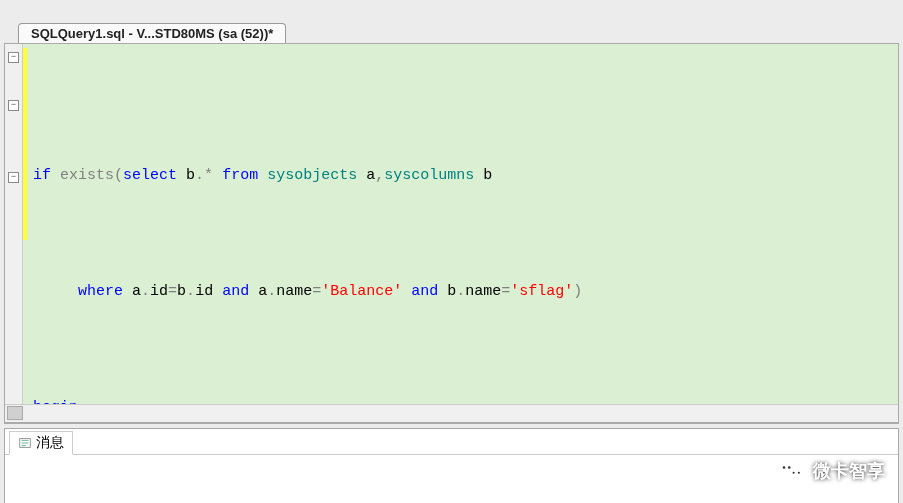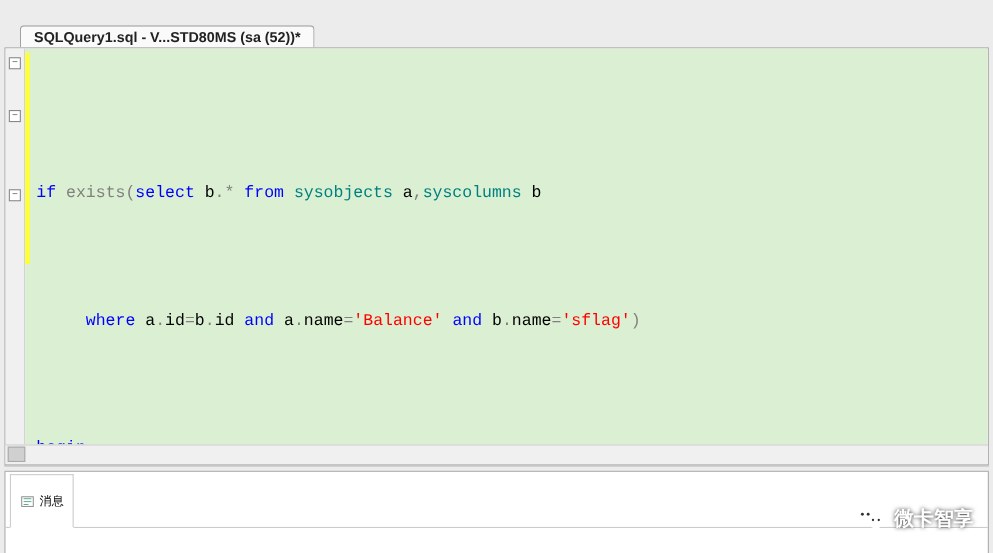--- a/index.html
+++ b/index.html
@@ -117,27 +117,27 @@
     }
     .result-tab-bar {
       display: flex;
       border-bottom: 1px solid #ccc;
       padding: 2px 4px 0 4px;
     }
     .result-tab {
       display: flex;
       align-items: center;
       gap: 4px;
-      padding: 16px 8px;
+      padding: 2px 8px;
       background: #fff;
       border: 1px solid #ccc;
       border-bottom: 1px solid #fff;
       margin-bottom: -1px;
       font-family: Tahoma, sans-serif;
-      font-size: 11px;
+      font-size: 14px;
     }
     .msg-icon {
       width: 14px;
       height: 14px;
       display: inline-block;
     }
     .result-body {
       padding: 6px 8px;
       font-family: "Microsoft YaHei", SimSun, sans-serif;
       font-size: 16px;

